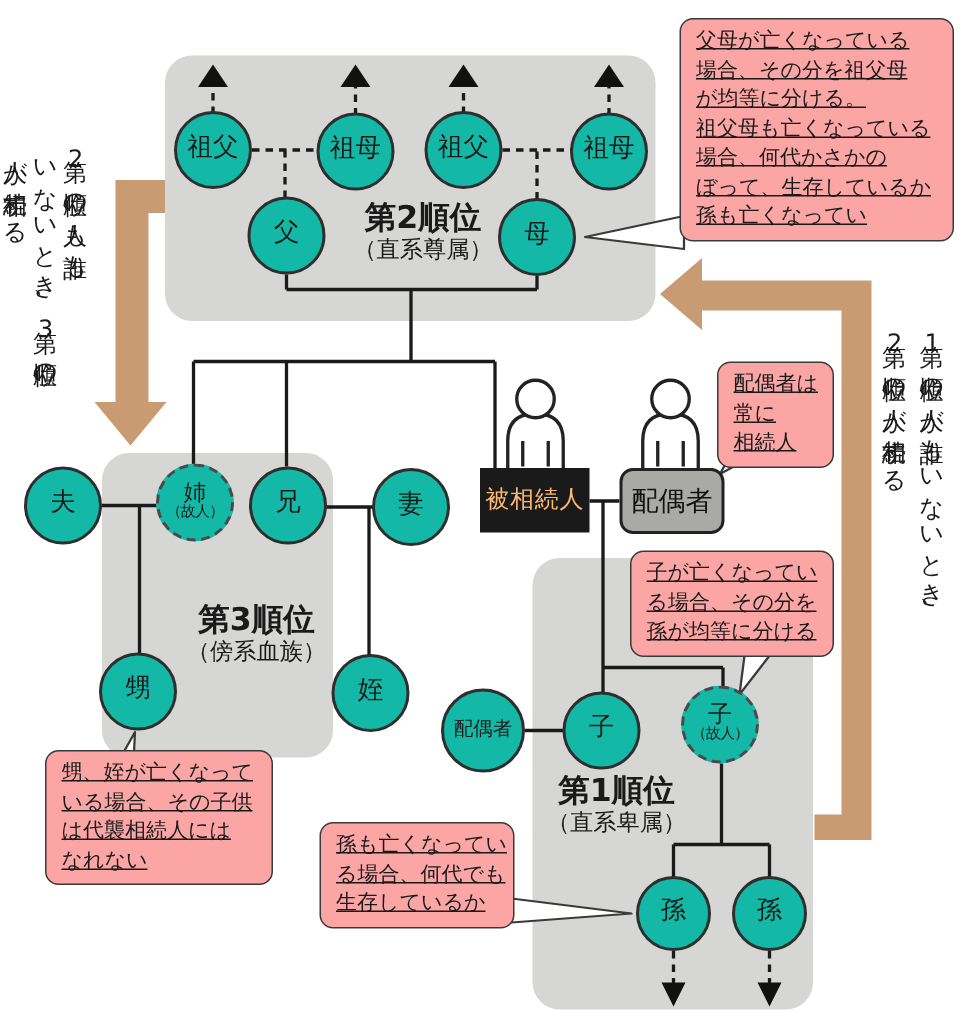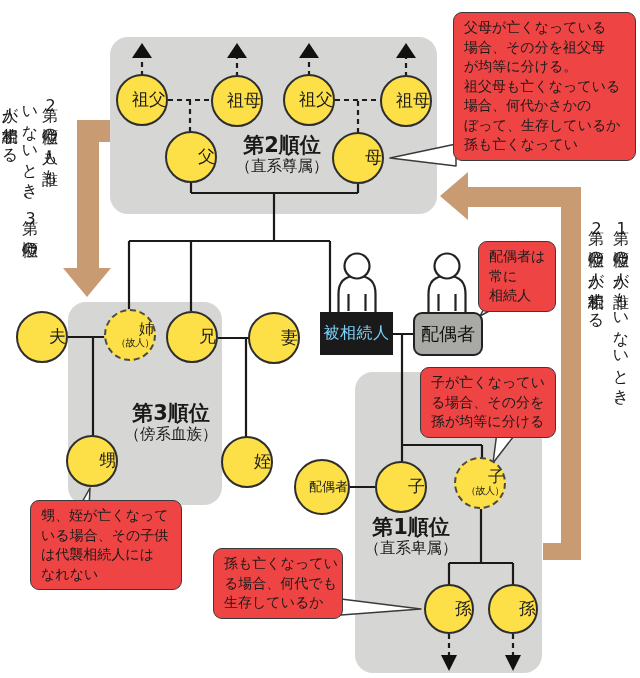--- a/index.html
+++ b/index.html
@@ -1,32 +1,32 @@
 <!DOCTYPE html>
 <html><head>
 <meta charset="utf-8">
 <style>
   html,body{margin:0;padding:0;background:#fff;}
   #stage{position:relative;width:640px;height:678px;background:#ffffff;overflow:hidden;
          font-family:"DejaVu Sans",sans-serif;color:#1a1a1a;}
   .panel{position:absolute;background:#d6d6d4;border-radius:18px;z-index:1;}
   #lines{position:absolute;left:0;top:0;z-index:2;}
-  .circle{position:absolute;box-sizing:border-box;background:#fde047;border:2px solid #2e2e2e;
-          border-radius:50%;display:flex;flex-direction:column;align-items:flex-end;justify-content:center;
-          font-size:17px;line-height:1.05;z-index:3;letter-spacing:0;}
+  .circle{position:absolute;box-sizing:border-box;background:#14b8a6;border:2px solid #2e2e2e;
+          border-radius:50%;display:flex;flex-direction:column;align-items:center;justify-content:center;
+          font-size:17px;line-height:1.05;z-index:3;letter-spacing:0;font-family:Liberation Mono, monospace;}
   .circle.dashed{border:2px dashed #4a4a4a;}
   .circle .note{font-size:10px;letter-spacing:-0.5px;}
   .rect{position:absolute;box-sizing:border-box;display:flex;align-items:center;justify-content:center;z-index:3;}
-  .black-box{background:#1a1a1a;color:#7dd3fc;font-size:16px;letter-spacing:0.5px;}
+  .black-box{background:#1a1a1a;color:#fdba74;font-size:16px;letter-spacing:0.5px;}
   .gray-box{background:#a9a9a5;color:#111;font-size:18px;border:2px solid #222;border-radius:9px;}
   .rank{position:absolute;z-index:3;text-align:center;}
   .rank .t{font-weight:bold;font-size:21px;line-height:1.0;}
   .rank .s{font-size:15.5px;line-height:1.35;}
-  .callout{position:absolute;box-sizing:border-box;background:#ef4444;border:1.5px solid #3a3a3a;
-           border-radius:9px;padding:5px 10px;font-size:14px;line-height:19.5px;z-index:3;white-space:nowrap;}
+  .callout{position:absolute;box-sizing:border-box;background:#fca5a5;border:1.5px solid #3a3a3a;
+           border-radius:9px;padding:5px 10px;font-size:14px;line-height:19.5px;z-index:3;white-space:nowrap;text-decoration:underline;}
   .vtext{position:absolute;writing-mode:vertical-rl;text-orientation:upright;
          font-size:16px;letter-spacing:1px;line-height:1.0;z-index:3;}
 </style>
 </head>
 <body>
 
 <div id="stage">
 
   <div class="panel" style="left:110px;top:37px;width:327px;height:177px;"></div>
   <div class="panel" style="left:68px;top:302px;width:154px;height:203px;"></div>

